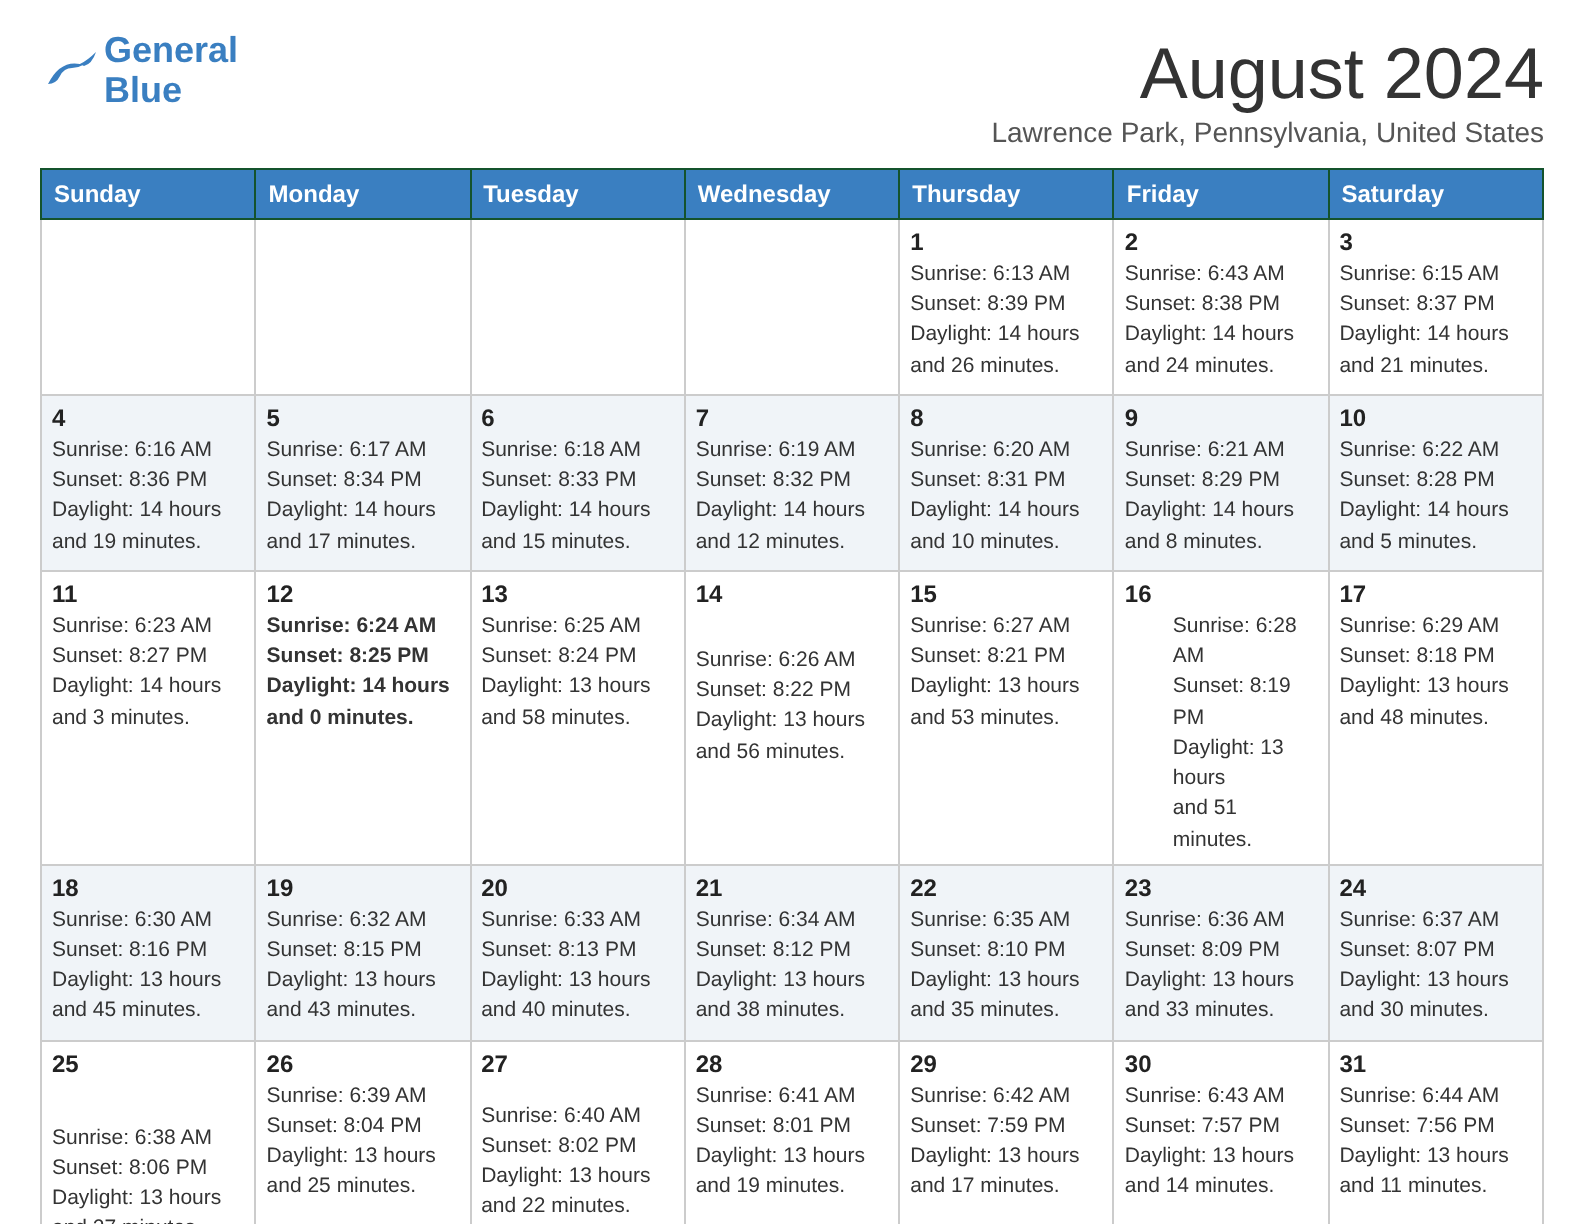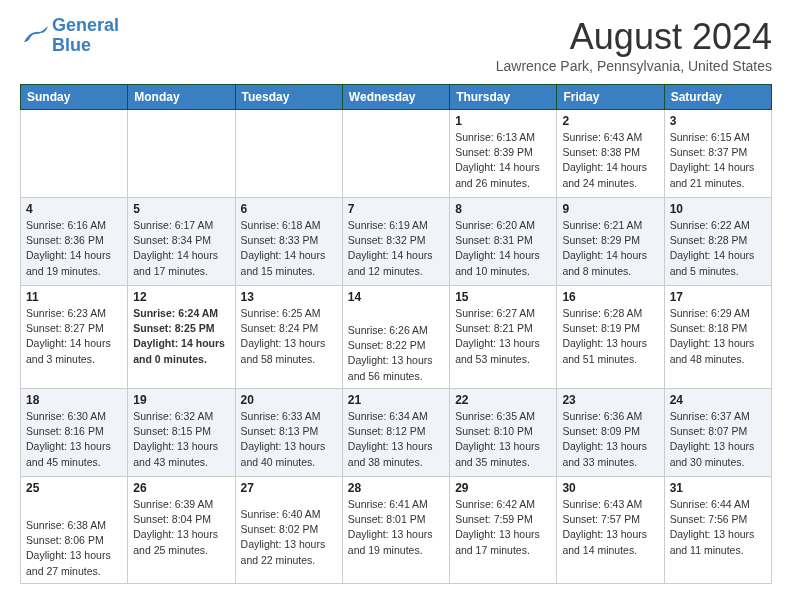--- a/index.html
+++ b/index.html
@@ -231,21 +231,21 @@
         </td>
         <td>
           <span class="day-num">15</span>
           <div class="day-info" style="white-space: pre-line;">Sunrise: 6:27 AM
 Sunset: 8:21 PM
 Daylight: 13 hours
 and 53 minutes.</div>
         </td>
         <td>
           <span class="day-num">16</span>
-          <div class="day-info" style="white-space: pre-line;">Sunrise: 6:28 AM
+          <div class="day-info" style="white-space: pre-line; margin-left: 24px;">Sunrise: 6:28 AM
 Sunset: 8:19 PM
 Daylight: 13 hours
 and 51 minutes.</div>
         </td>
         <td>
           <span class="day-num">17</span>
           <div class="day-info" style="white-space: pre-line;">Sunrise: 6:29 AM
 Sunset: 8:18 PM
 Daylight: 13 hours
 and 48 minutes.</div>

